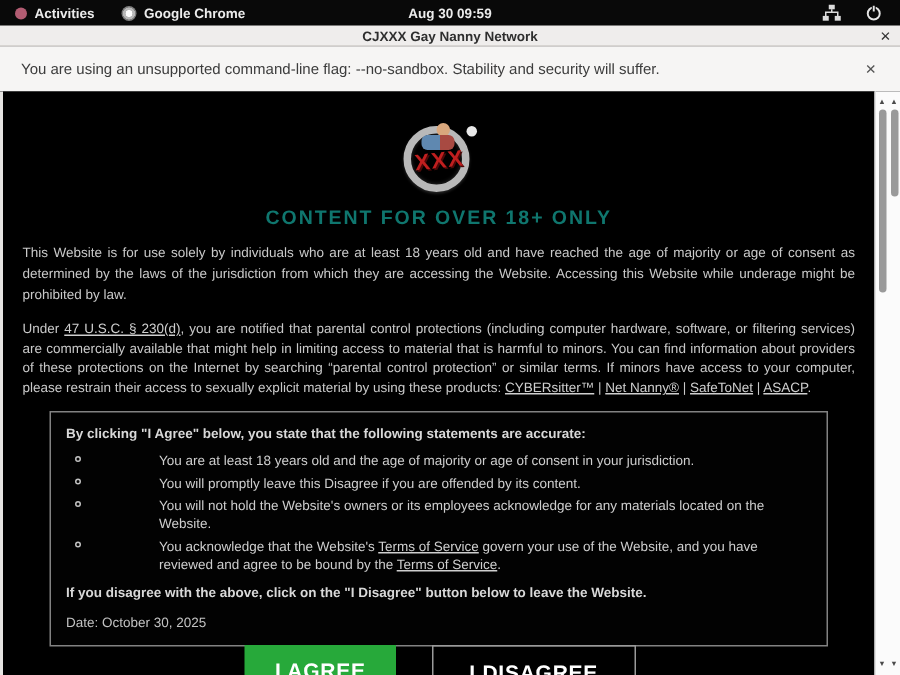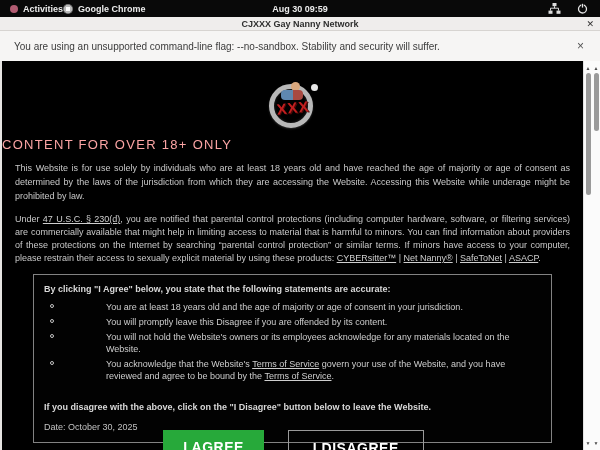--- a/index.html
+++ b/index.html
@@ -4,21 +4,21 @@
 <style>
   * { margin:0; padding:0; box-sizing:border-box; }
   html,body { width:600px; height:450px; overflow:hidden; background:#000;
               font-family:"Liberation Sans","DejaVu Sans",sans-serif; }
   .screen { position:relative; width:600px; height:450px; background:#000; }
 
   
   .panel { position:absolute; top:0; left:0; width:600px; height:17px; background:#090909;
            display:flex; align-items:center; justify-content:space-between;
            color:#ececec; font-size:9px; font-weight:700; }
-  .panel-left { display:flex; align-items:center; padding-left:10px; }
+  .panel-left { display:flex; align-items:center; gap:18px; padding-left:10px; }
   .panel-item { display:flex; align-items:center; gap:5px; cursor:default; }
   .act-dot { width:8px; height:8px; border-radius:50%; background:#b25c72; display:inline-block; }
   .chrome-ic { width:10px; height:10px; border-radius:50%;
                background:radial-gradient(circle at 50% 50%, #fdfdfd 0 30%, #b9b9b9 34% 55%, #7e7e7e 58% 100%);
                display:inline-block; }
   .clock { position:absolute; left:0; right:0; text-align:center; pointer-events:none; }
   .panel-right { display:flex; align-items:center; gap:16px; padding-right:12px; z-index:2; }
   .panel-right svg { display:block; }
 
   
@@ -43,36 +43,36 @@
   .logo-ring { position:absolute; left:4px; top:2px; width:44px; height:44px; border-radius:50%;
                border:5px solid #b9b9b9; box-shadow:inset 0 0 3px #333, 0 1px 2px #2a2a2a; }
   .logo-dot { position:absolute; right:3px; top:2px; width:7px; height:7px; border-radius:50%; background:#e8e8e8; }
   .logo-head { position:absolute; left:26px; top:0px; width:9px; height:9px; border-radius:50%; background:#d9a77d; }
   .logo-body { position:absolute; left:16px; top:8px; width:22px; height:10px; border-radius:4px;
                background:linear-gradient(90deg,#5f88b0 0 55%, #a84a42 55% 100%); }
   .logo-xxx { position:absolute; left:3px; top:17px; width:50px; text-align:center;
               font-size:15px; font-weight:800; color:#c01f1f; letter-spacing:1px;
               transform:rotate(-6deg); text-shadow:1px 1px 0 #4d0808; }
 
-  .heading { margin-top:7px; font-size:13px; font-weight:400;
-             letter-spacing:1.3px; color:#fca5a5; }
+  .heading { margin-top:7px; text-align:center; font-size:13px; font-weight:700;
+             letter-spacing:1.3px; color:#0f766e; }
 
   .para { margin:9px 13px 0; font-size:9px; line-height:14px; text-align:justify; color:#c9c9c9; }
   .para.second { margin-top:10px; line-height:13px; }
   a.lnk { color:#cfcfcf; text-decoration:underline; cursor:pointer; }
 
   .agreebox { margin:9px 31px 0; border:1px solid #828282; background:#020202;
               padding:9px 10px 10px; font-size:9px; color:#cecece; }
   .agreebox .intro { font-weight:700; color:#d8d8d8; font-size:9px; }
   .blist { margin-top:7px; }
   .brow { display:flex; margin:0 0 3px 6px; line-height:12px;gap:44px; }
   .bmark { flex:0 0 auto; width:4px; height:4px; border:1px solid #c2c2c2; border-radius:50%;
            margin:3px 8px 0 0; }
   .btext { flex:1; }
-  .note { font-weight:700; color:#d8d8d8; margin-top:20px; }
+  .note { font-weight:700; color:#d8d8d8; margin-top:8px; }
   .dateline { margin-top:10px; color:#c2c2c2; }
 
   .btn-row { position:absolute; top:369px; left:0; width:583px;
              display:flex; justify-content:center; gap:24px; }
   .btn { height:38px; font-size:14px; font-weight:700; color:#fff; cursor:pointer;
          display:flex; align-items:flex-start; padding-top:9px; letter-spacing:.5px; }
   .btn.agree { background:#27a93a; border:none; padding-left:20px; padding-right:20px; }
   .btn.disagree { background:transparent; border:1px solid #9a9a9a; padding-left:24px; padding-right:24px; }
 
   

